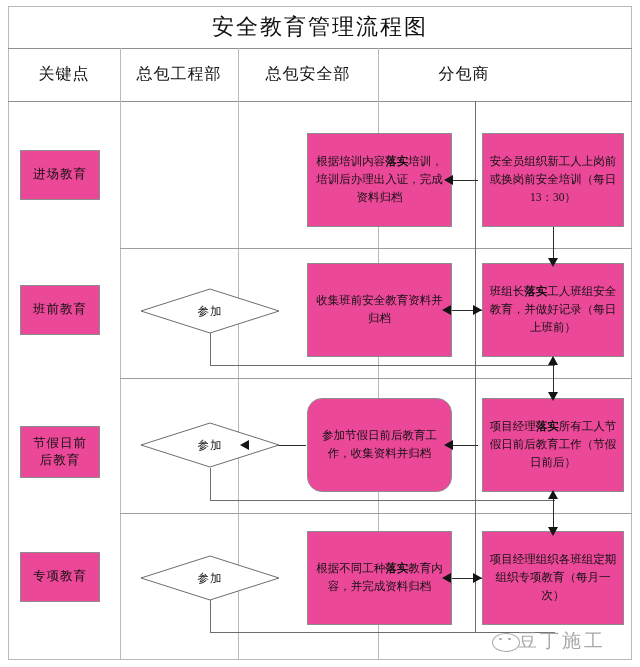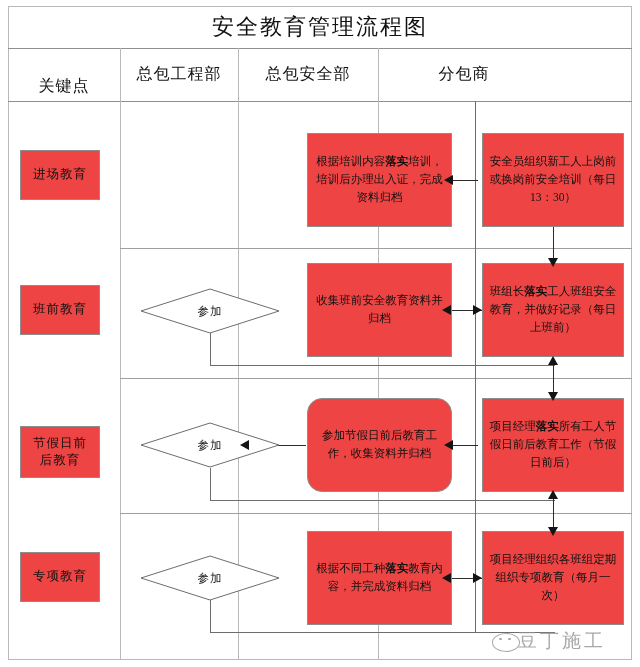--- a/index.html
+++ b/index.html
@@ -46,21 +46,21 @@
     font-size:16px;
     letter-spacing:1px;
     color:#111;
   }
 
   
   .box{
     position:absolute;
     box-sizing:border-box;
     border:1px solid #8d8d8d;
-    background:#ef4444;
+    background:#ec4899;
     display:flex;align-items:center;justify-content:center;
     text-align:center;
     font-size:11.5px;
     line-height:1.55;
     padding:4px 6px;
     color:#111;
     z-index:3;
   }
   .box.key{
     font-size:12.5px;
@@ -137,21 +137,21 @@
   <div class="vline" style="left:378px;top:48px;height:612px;"></div>
 
   <div class="vline" style="left:471px;top:101px;height:559px;opacity:0;"></div>
 
   <div class="hline" style="left:120px;width:512px;top:248px;background:#9e9e9e;"></div>
   <div class="hline" style="left:120px;width:512px;top:378px;background:#9e9e9e;"></div>
   <div class="hline" style="left:120px;width:512px;top:513px;background:#9e9e9e;"></div>
 
   <div class="title">安全教育管理流程图</div>
 
-  <div class="hdr" style="left:8px;width:112px;margin-top:12px;">关键点</div>
+  <div class="hdr" style="left:8px;width:112px;">关键点</div>
   <div class="hdr" style="left:120px;width:118px;">总包工程部</div>
   <div class="hdr" style="left:238px;width:140px;">总包安全部</div>
   <div class="hdr" style="left:360px;width:208px;">分包商</div>
 
   <div class="conn h" style="left:453px;top:180px;width:25px;"></div>
   <div class="arrow left" style="left:444px;top:175px;"></div>
 
   <div class="conn v" style="left:553px;top:225px;height:38px;"></div>
   <div class="arrow down" style="left:548px;top:258px;"></div>
 

